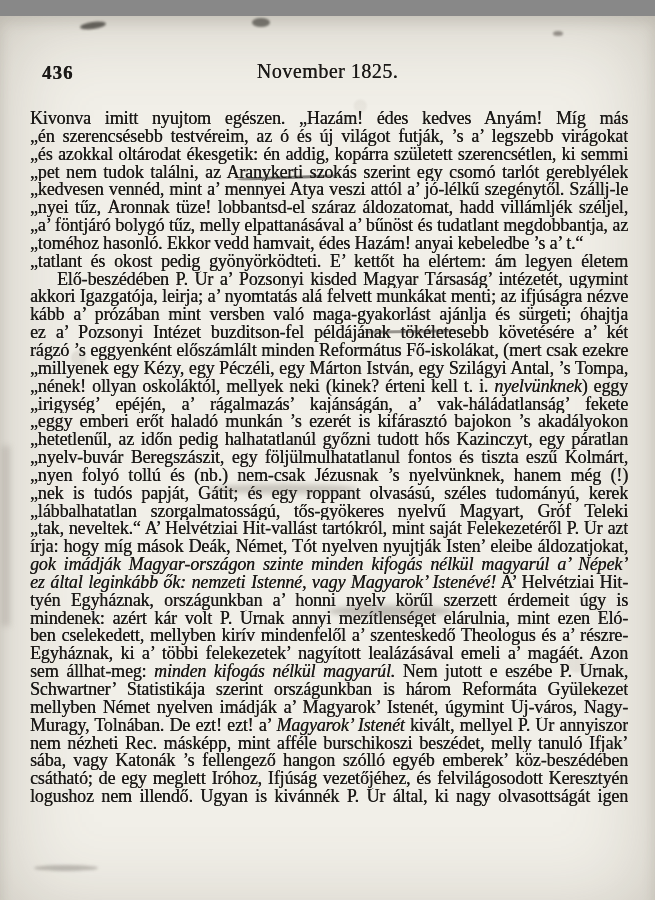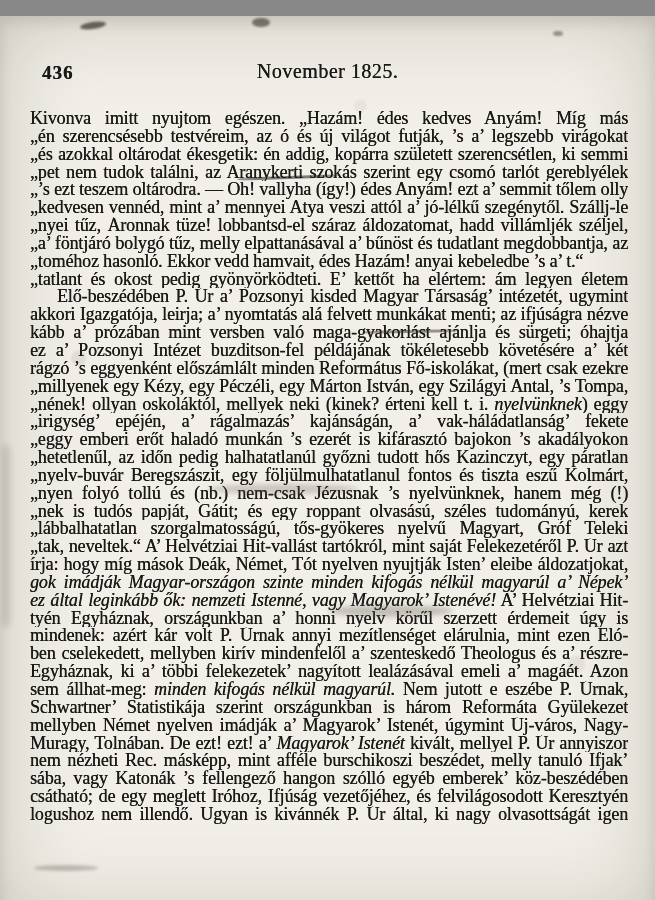--- a/index.html
+++ b/index.html
@@ -62,21 +62,20 @@
 
 <div class="page">
   <div class="page-number">436</div>
   <div class="header-title">November 1825.</div>
 
   <div class="text-block">
       <div class="line"><span>Kivonva imitt nyujtom egészen. „Hazám! édes kedves Anyám! Míg más gyermekeid, az</span></div>
       <div class="line"><span>„én szerencsésebb testvéreim, az ó és új világot futják, ’s a’ legszebb virágokat találják,</span></div>
       <div class="line"><span>„és azokkal oltárodat ékesgetik: én addig, kopárra született szerencsétlen, ki semmi szé-</span></div>
       <div class="line"><span>„pet nem tudok találni, az Aranykerti szokás szerint egy csomó tarlót gereblyélek öszsze,</span></div>
-      <div class="line"><span>„’s ezt teszem oltárodra. — Oh! vallyha (így!) édes Anyám! ezt a’ semmit tőlem olly</span></div>
       <div class="line"><span>„kedvesen vennéd, mint a’ mennyei Atya veszi attól a’ jó-lélkű szegénytől. Szállj-le men-</span></div>
       <div class="line"><span>„nyei tűz, Áronnak tüze! lobbantsd-el száraz áldozatomat, hadd villámljék széljel, mint</span></div>
       <div class="line"><span>„a’ föntjáró bolygó tűz, melly elpattanásával a’ bűnöst és tudatlant megdobbantja, az ár-</span></div>
       <div class="line no-jl"><span>„toméhoz hasonló. Ekkor vedd hamvait, édes Hazám! anyai kebeledbe ’s a’ t.“</span></div>
       <div class="line"><span>„tatlant és okost pedig gyönyörködteti. E’ kettőt ha elértem: ám legyen életem áldoza-</span></div>
       <div class="line indent"><span>Elő-beszédében P. Úr a’ Pozsonyi kisded Magyar Társaság’ intézetét, ugymint ennek</span></div>
       <div class="line"><span>akkori Igazgatója, leirja; a’ nyomtatás alá felvett munkákat menti; az ifjúságra nézve in-</span></div>
       <div class="line"><span>kább a’ prózában mint versben való maga-gyakorlást ajánlja és sürgeti; óhajtja végre, hogy</span></div>
       <div class="line"><span>ez a’ Pozsonyi Intézet buzditson-fel példájának tökéletesebb követésére a’ két Hazában vi-</span></div>
       <div class="line"><span>rágzó ’s eggyenként előszámlált minden Református Fő-iskolákat, (mert csak ezekre ter-</span></div>

